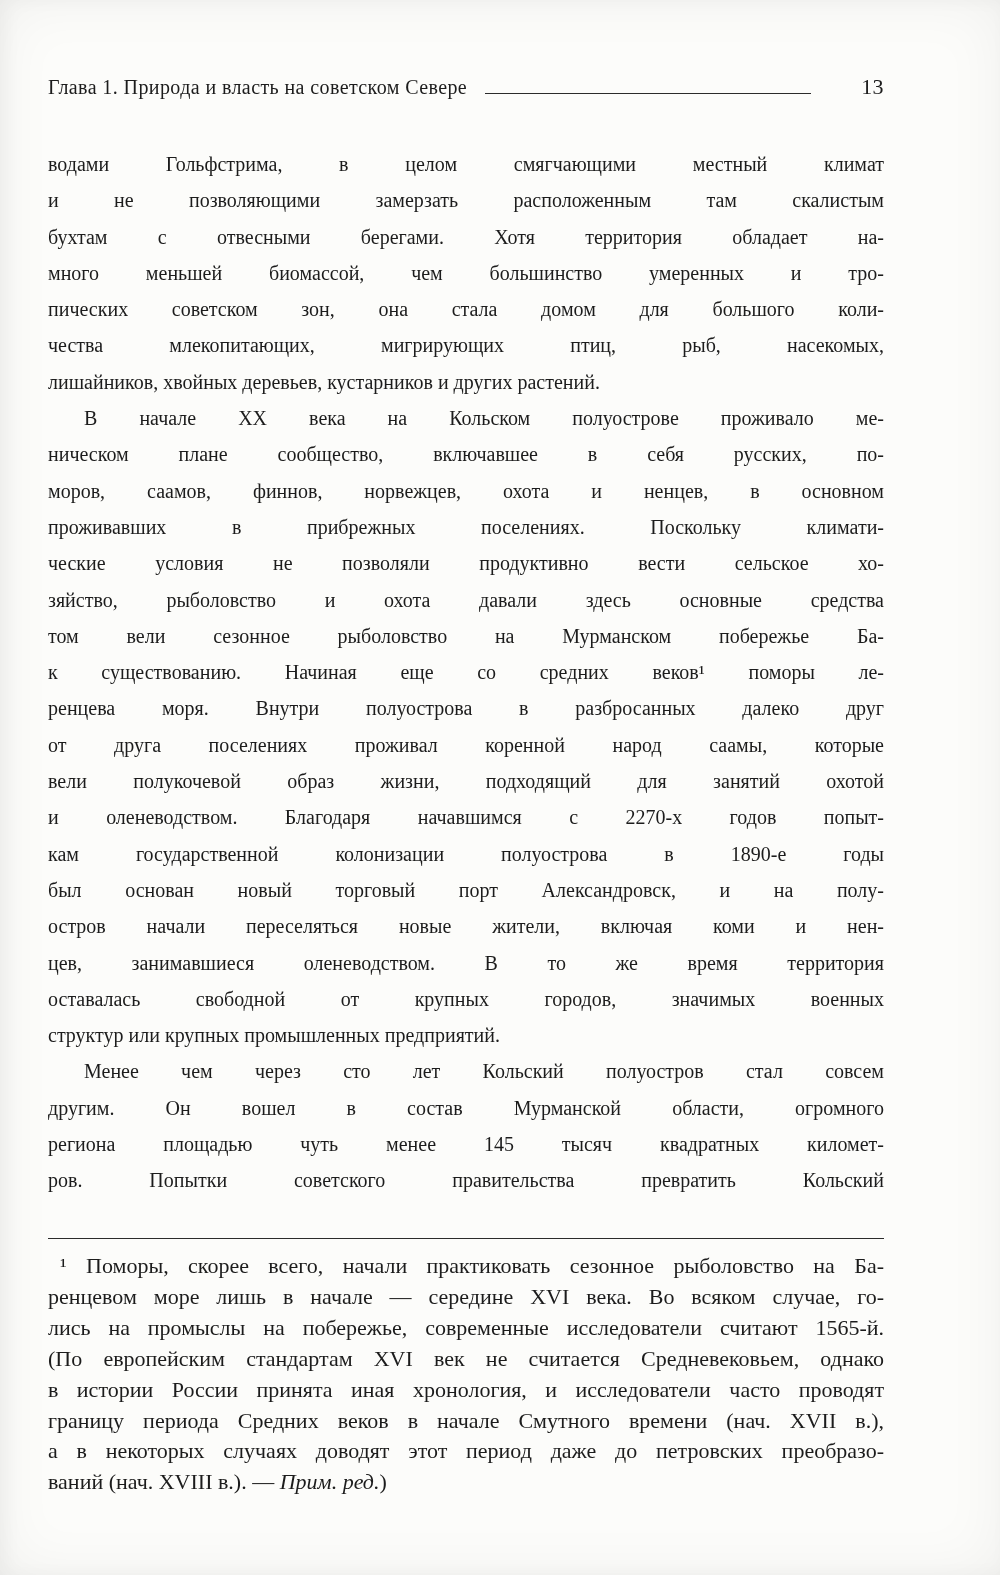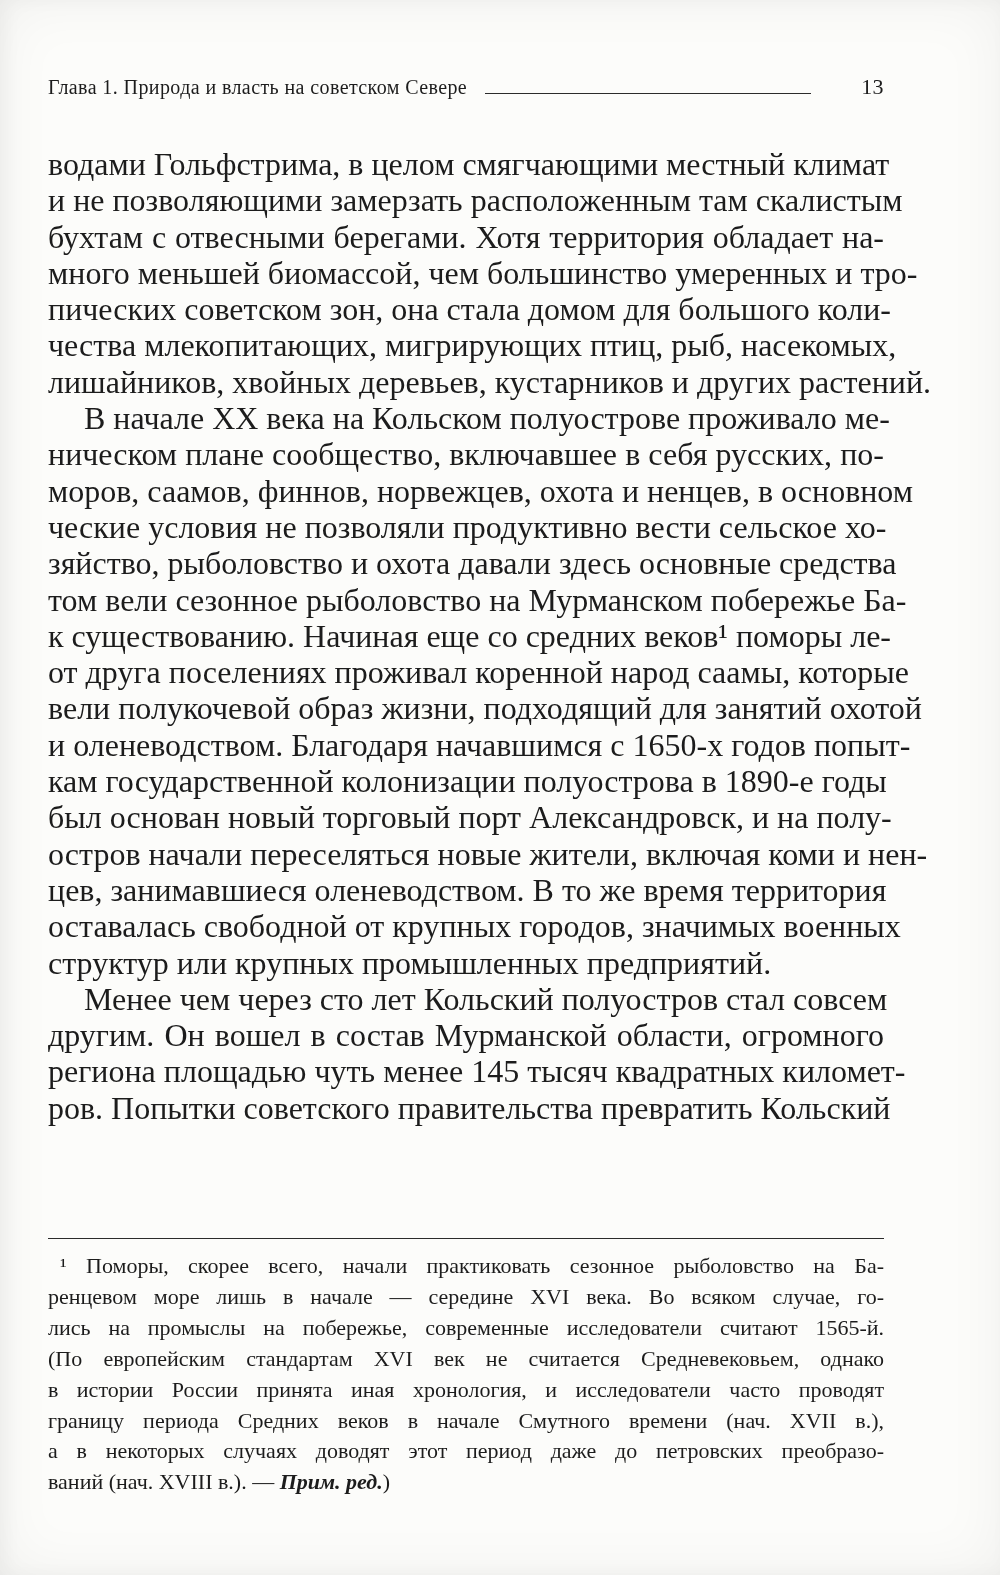--- a/index.html
+++ b/index.html
@@ -43,21 +43,21 @@
     min-width: 40px;
   }
   .running-head .pagenum {
     font-size: 22px;
     white-space: nowrap;
     margin-left: 36px;
   }
   
   .body-text {
     margin-top: 46px;
-    font-size: 32px;
+    font-size: 20px;
     line-height: 36.3px;
   }
   .line {
     text-align: justify;
     text-align-last: justify;
     white-space: nowrap;
   }
   .line.noj {
     text-align-last: left;
   }
@@ -83,21 +83,20 @@
     white-space: nowrap;
   }
   .fline.findent {
     text-indent: 12px;
   }
   .fline.noj {
     text-align-last: left;
   }
   .fline i {
     font-style: italic;
-    font-weight: bold;
   }
 </style>
 </head>
 <body>
 
 <div class="page">
   <div class="content">
 
     <div class="running-head">
       <span class="chapter">Глава 1. Природа и власть на советском Севере</span>
@@ -112,27 +111,29 @@
           <div class="line">бухтам с отвесными берегами. Хотя территория обладает на-</div>
           <div class="line">много меньшей биомассой, чем большинство умеренных и тро-</div>
           <div class="line">пических советском зон, она стала домом для большого коли-</div>
           <div class="line">чества млекопитающих, мигрирующих птиц, рыб, насекомых,</div>
           <div class="line noj">лишайников, хвойных деревьев, кустарников и других растений.</div>
         </div>
         <div class="paragraph">
           <div class="line indent">В начале XX века на Кольском полуострове проживало ме-</div>
           <div class="line">ническом плане сообщество, включавшее в себя русских, по-</div>
           <div class="line">моров, саамов, финнов, норвежцев, охота и ненцев, в основном</div>
+          <div class="line">проживавших в прибрежных поселениях. Поскольку климати-</div>
           <div class="line">ческие условия не позволяли продуктивно вести сельское хо-</div>
           <div class="line">зяйство, рыболовство и охота давали здесь основные средства</div>
           <div class="line">том вели сезонное рыболовство на Мурманском побережье Ба-</div>
           <div class="line">к существованию. Начиная еще со средних веков¹ поморы ле-</div>
+          <div class="line">ренцева моря. Внутри полуострова в разбросанных далеко друг</div>
           <div class="line">от друга поселениях проживал коренной народ саамы, которые</div>
           <div class="line">вели полукочевой образ жизни, подходящий для занятий охотой</div>
-          <div class="line">и оленеводством. Благодаря начавшимся с 1650-х годов попыт-</div>
+          <div class="line">и оленеводством. Благодаря начавшимся с 2270-х годов попыт-</div>
           <div class="line">кам государственной колонизации полуострова в 1890-е годы</div>
           <div class="line">был основан новый торговый порт Александровск, и на полу-</div>
           <div class="line">остров начали переселяться новые жители, включая коми и нен-</div>
           <div class="line">цев, занимавшиеся оленеводством. В то же время территория</div>
           <div class="line">оставалась свободной от крупных городов, значимых военных</div>
           <div class="line noj">структур или крупных промышленных предприятий.</div>
         </div>
         <div class="paragraph">
           <div class="line indent">Менее чем через сто лет Кольский полуостров стал совсем</div>
           <div class="line">другим. Он вошел в состав Мурманской области, огромного</div>

